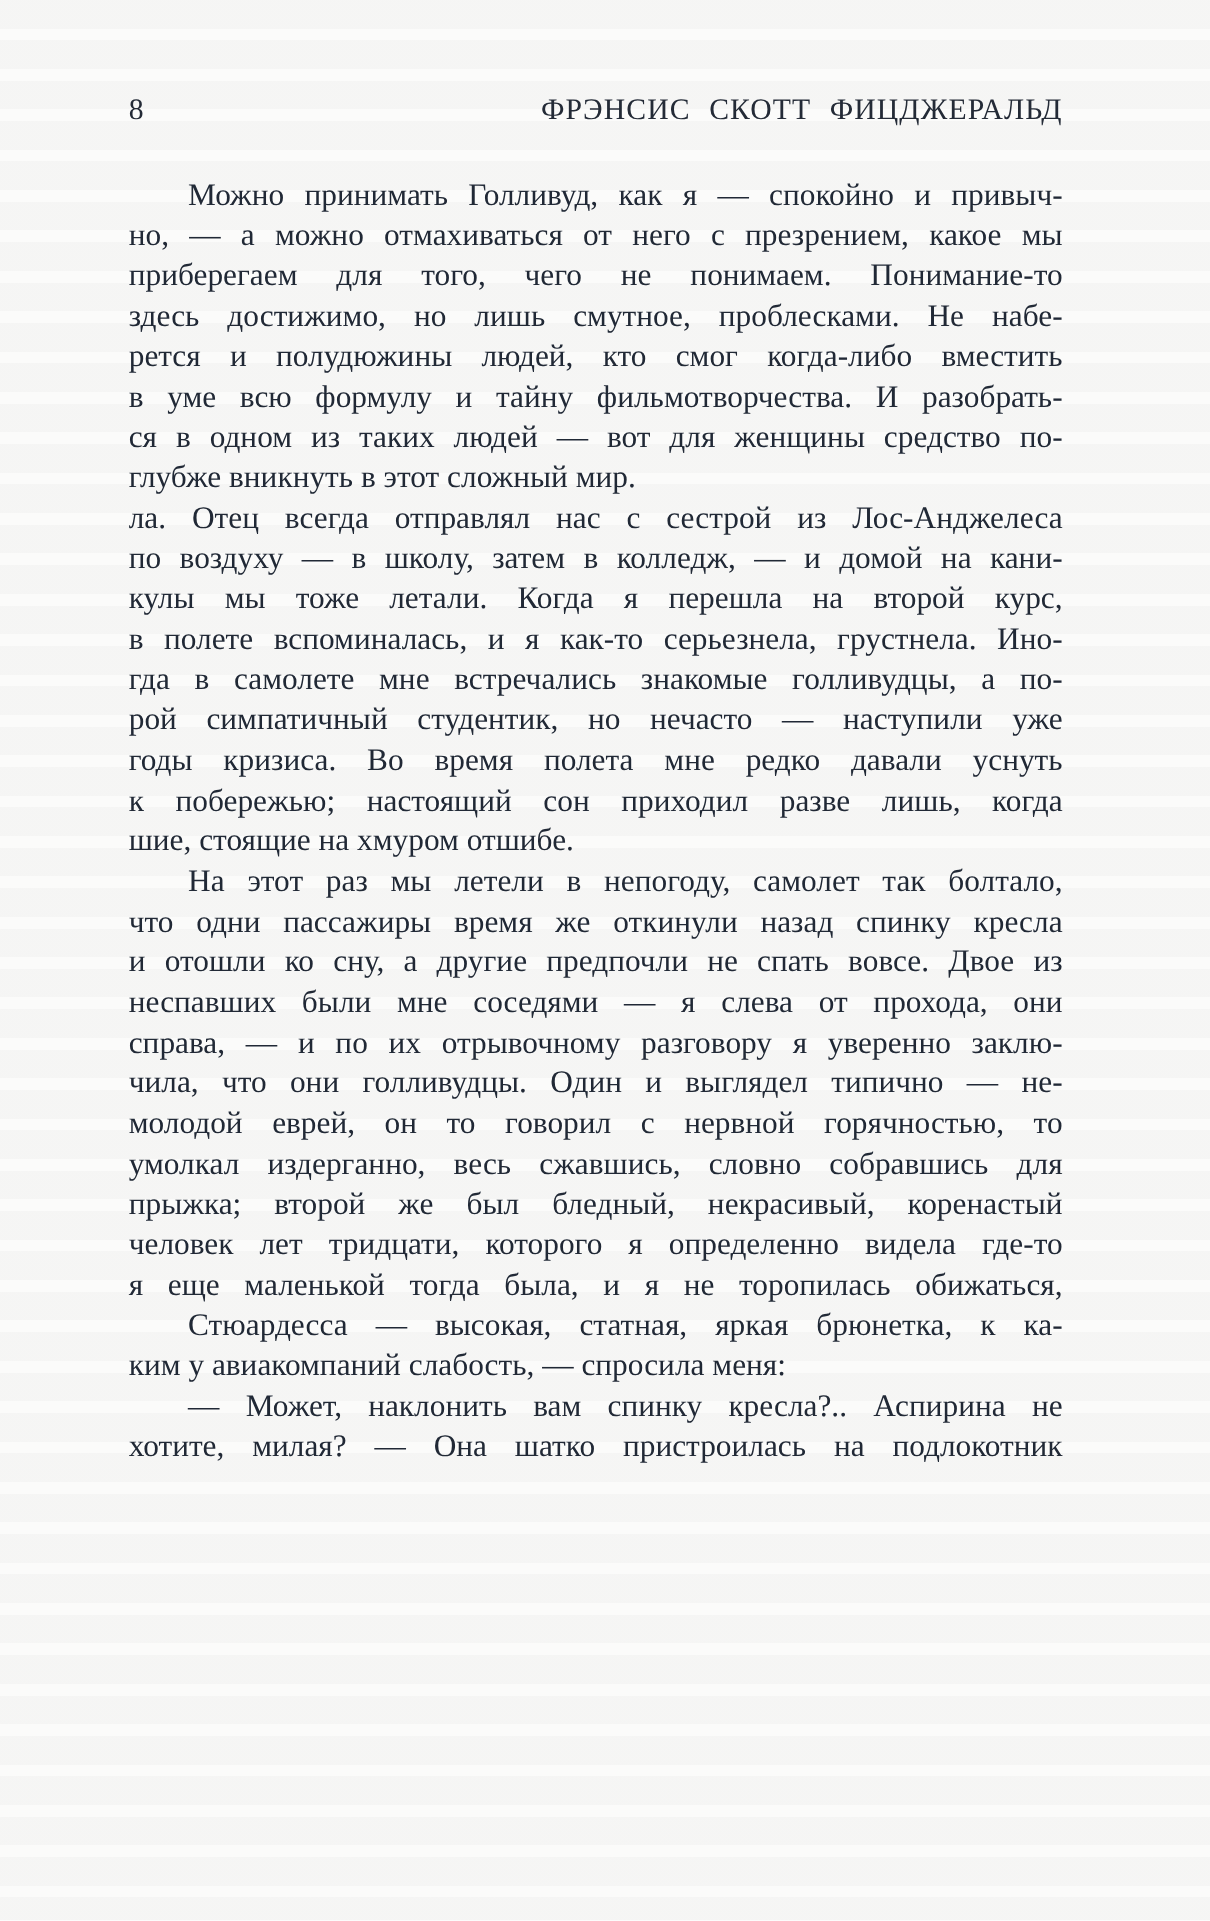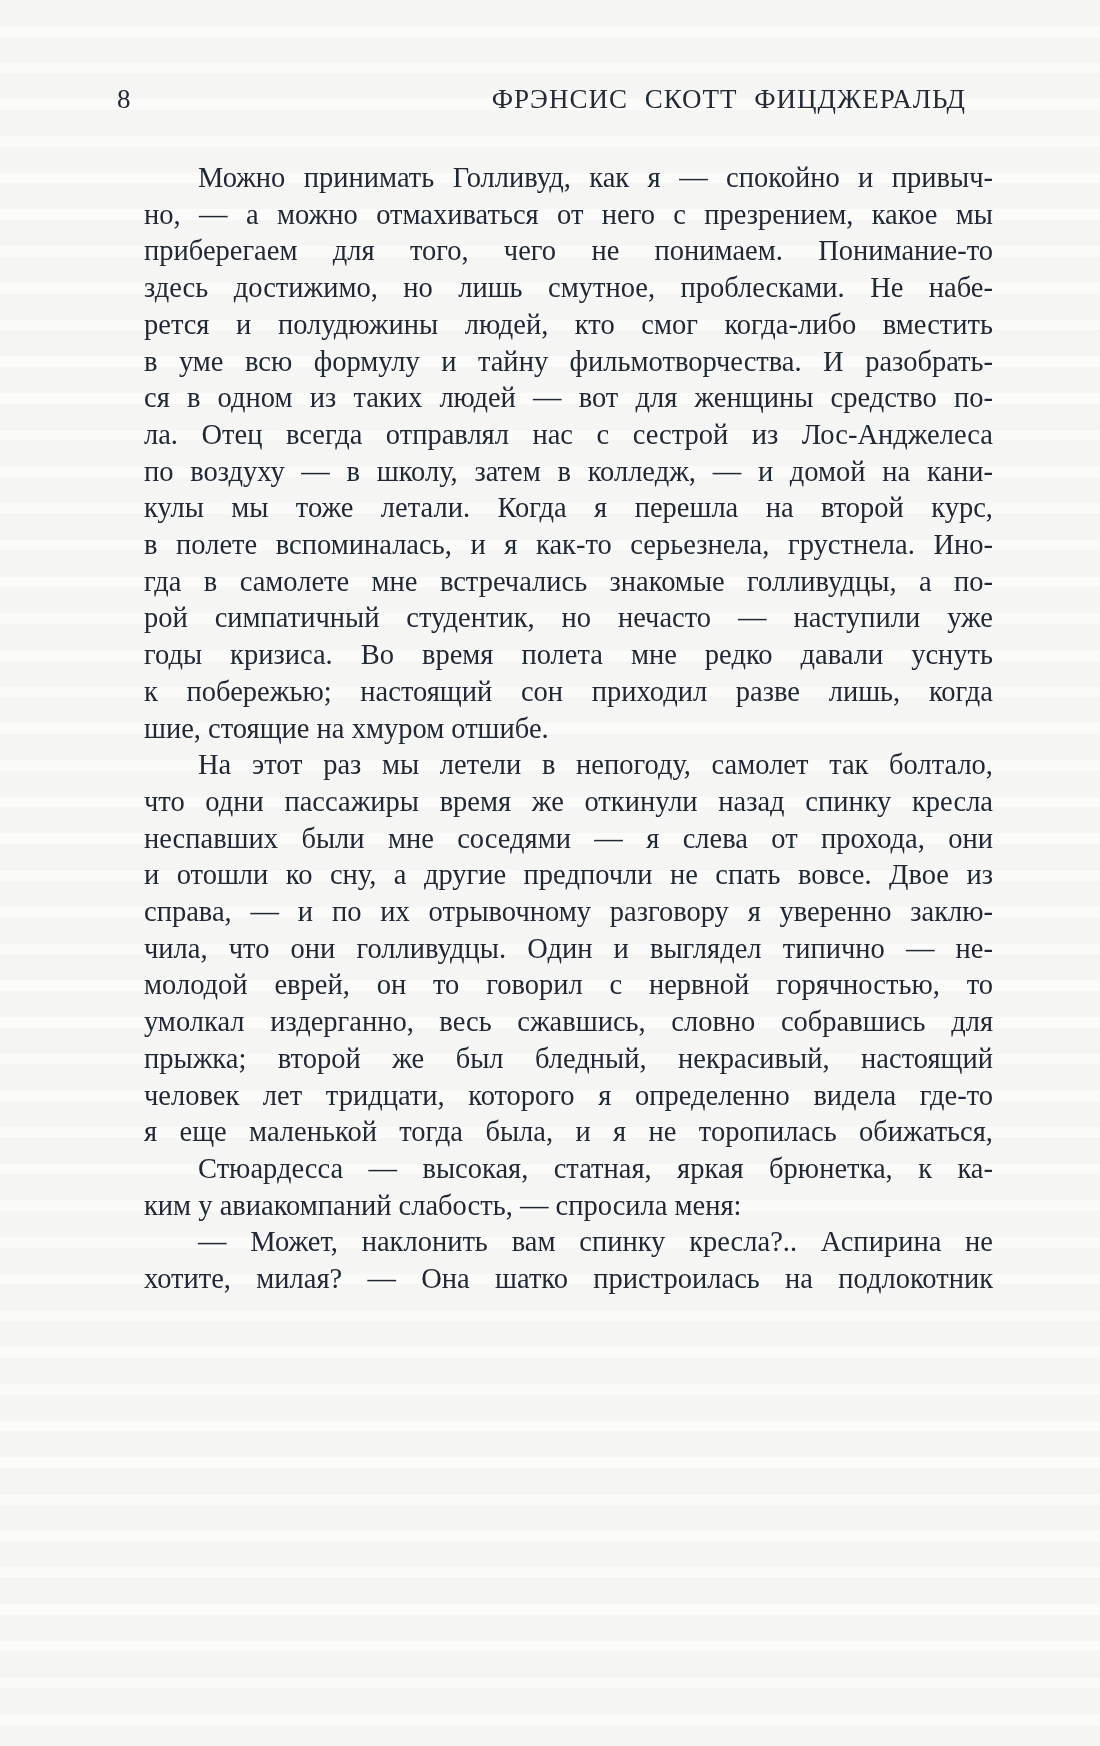--- a/index.html
+++ b/index.html
@@ -45,21 +45,20 @@
     letter-spacing: 1px;
     word-spacing: 9px;
   }
   .body-text {
     position: absolute;
     top: 160px;
     left: 117px;
     width: 849px;
     font-size: 28.5px;
     line-height: 36.7px;
-    margin-left: 27px;
   }
   .para {
     margin: 0;
     padding: 0;
   }
   .line {
     text-align: justify;
     text-align-last: justify;
     white-space: normal;
   }
@@ -82,42 +81,43 @@
 
   <div class="body-text">
       <div class="para">
         <div class="line indent">Можно принимать Голливуд, как я — спокойно и привыч-</div>
         <div class="line">но, — а можно отмахиваться от него с презрением, какое мы</div>
         <div class="line">приберегаем для того, чего не понимаем. Понимание-то</div>
         <div class="line">здесь достижимо, но лишь смутное, проблесками. Не набе-</div>
         <div class="line">рется и полудюжины людей, кто смог когда-либо вместить</div>
         <div class="line">в уме всю формулу и тайну фильмотворчества. И разобрать-</div>
         <div class="line">ся в одном из таких людей — вот для женщины средство по-</div>
+        <div class="line end">глубже вникнуть в этот сложный мир.</div>
       </div>
       <div class="para">
         <div class="line">ла. Отец всегда отправлял нас с сестрой из Лос-Анджелеса</div>
         <div class="line">по воздуху — в школу, затем в колледж, — и домой на кани-</div>
         <div class="line">кулы мы тоже летали. Когда я перешла на второй курс,</div>
         <div class="line">в полете вспоминалась, и я как-то серьезнела, грустнела. Ино-</div>
         <div class="line">гда в самолете мне встречались знакомые голливудцы, а по-</div>
         <div class="line">рой симпатичный студентик, но нечасто — наступили уже</div>
         <div class="line">годы кризиса. Во время полета мне редко давали уснуть</div>
         <div class="line">к побережью; настоящий сон приходил разве лишь, когда</div>
         <div class="line end">шие, стоящие на хмуром отшибе.</div>
       </div>
       <div class="para">
         <div class="line indent">На этот раз мы летели в непогоду, самолет так болтало,</div>
         <div class="line">что одни пассажиры время же откинули назад спинку кресла</div>
+        <div class="line">и отошли ко сну, а другие предпочли не спать вовсе. Двое из</div>
         <div class="line">неспавших были мне соседями — я слева от прохода, они</div>
-        <div class="line">и отошли ко сну, а другие предпочли не спать вовсе. Двое из</div>
         <div class="line">справа, — и по их отрывочному разговору я уверенно заклю-</div>
         <div class="line">чила, что они голливудцы. Один и выглядел типично — не-</div>
         <div class="line">молодой еврей, он то говорил с нервной горячностью, то</div>
         <div class="line">умолкал издерганно, весь сжавшись, словно собравшись для</div>
-        <div class="line">прыжка; второй же был бледный, некрасивый, настоящий</div>
+        <div class="line">прыжка; второй же был бледный, некрасивый, коренастый</div>
         <div class="line">человек лет тридцати, которого я определенно видела где-то</div>
         <div class="line">я еще маленькой тогда была, и я не торопилась обижаться,</div>
       </div>
       <div class="para">
         <div class="line indent">Стюардесса — высокая, статная, яркая брюнетка, к ка-</div>
         <div class="line end">ким у авиакомпаний слабость, — спросила меня:</div>
       </div>
       <div class="para">
         <div class="line indent">— Может, наклонить вам спинку кресла?.. Аспирина не</div>
         <div class="line">хотите, милая? — Она шатко пристроилась на подлокотник</div>

